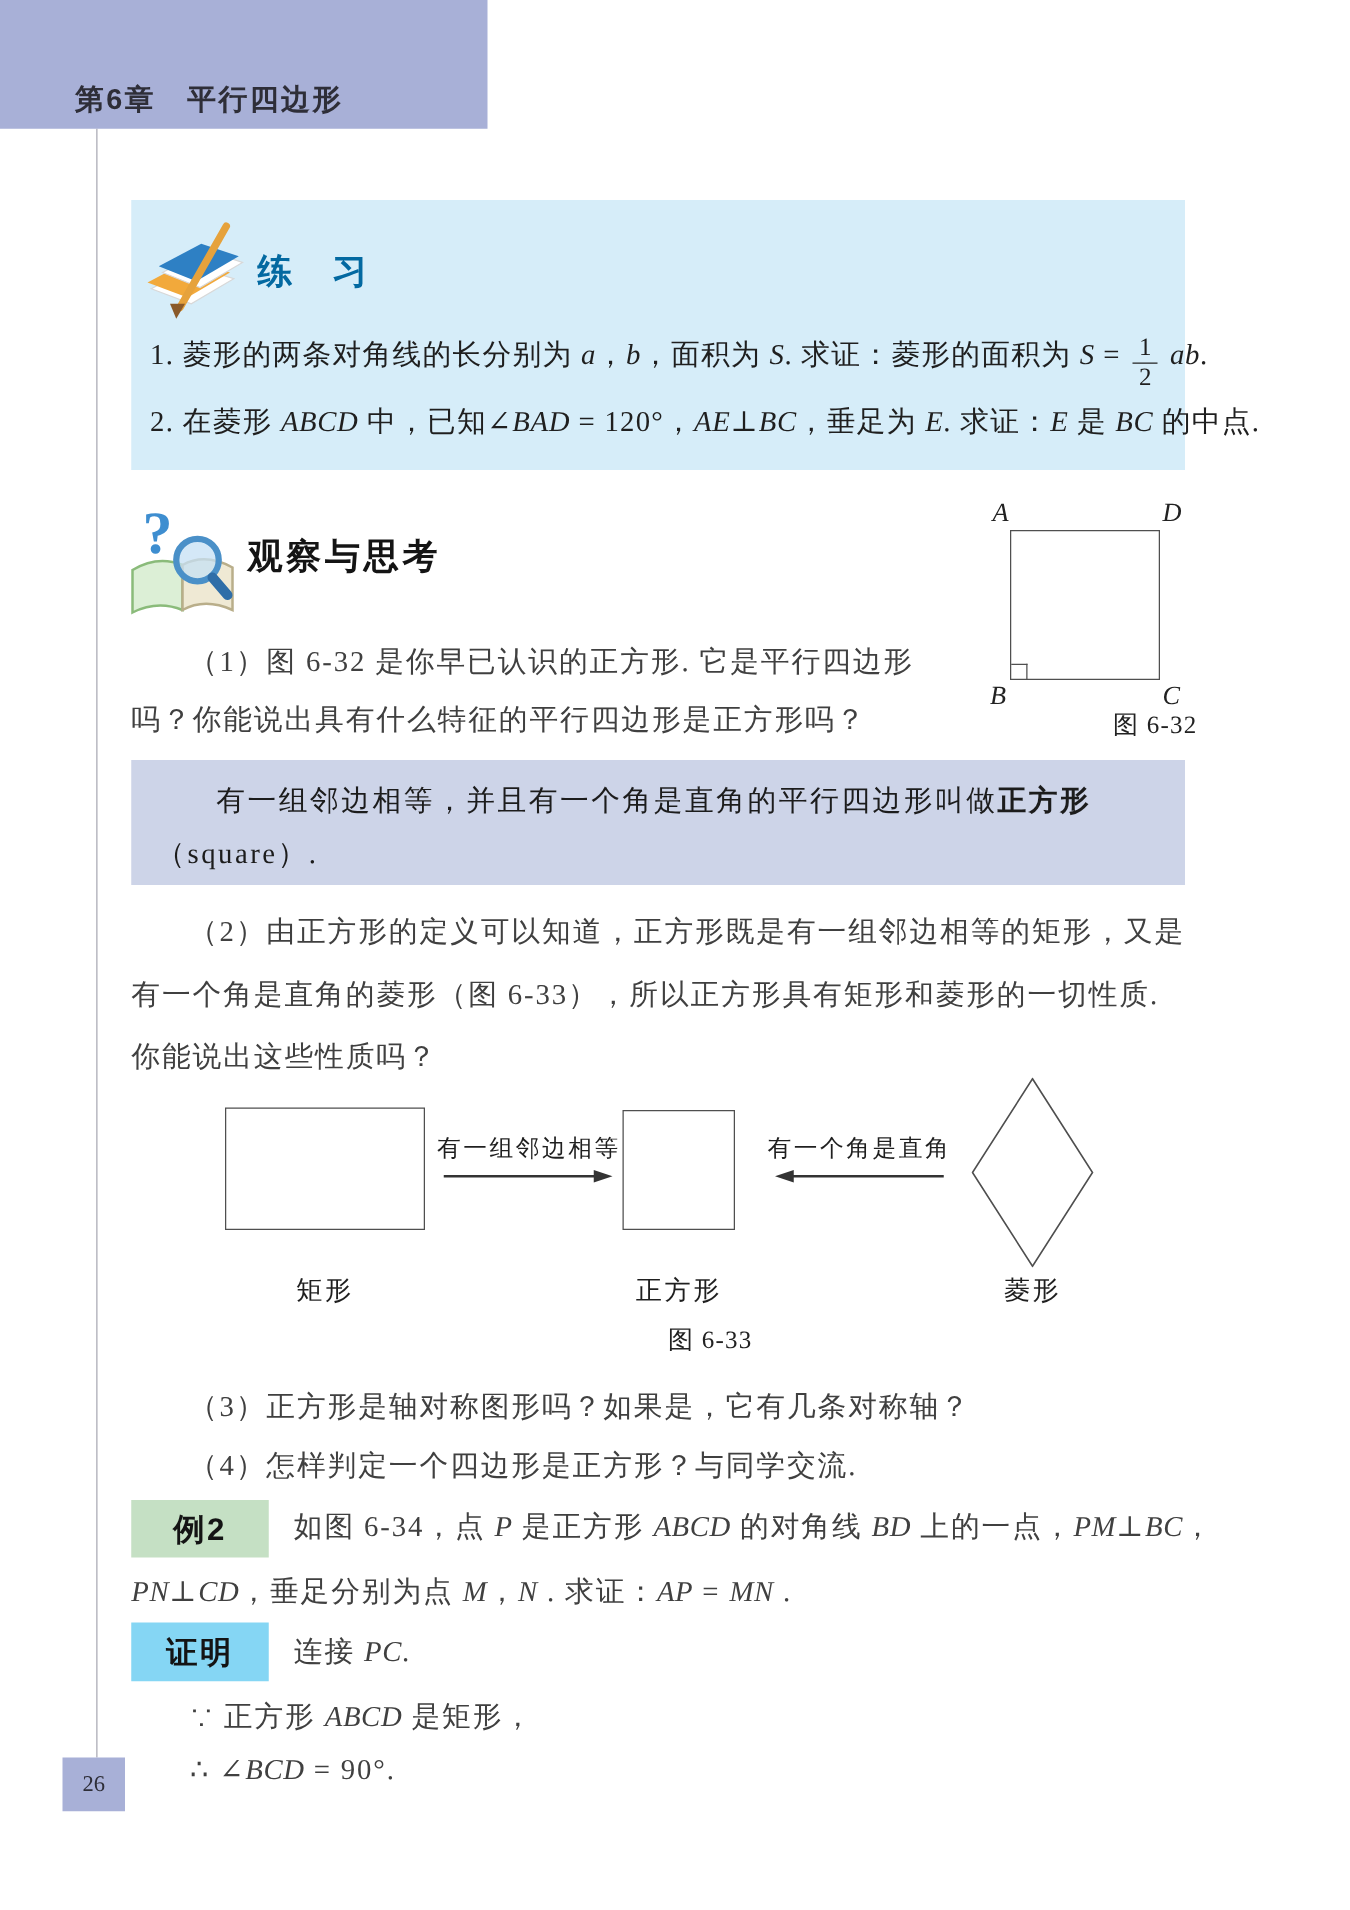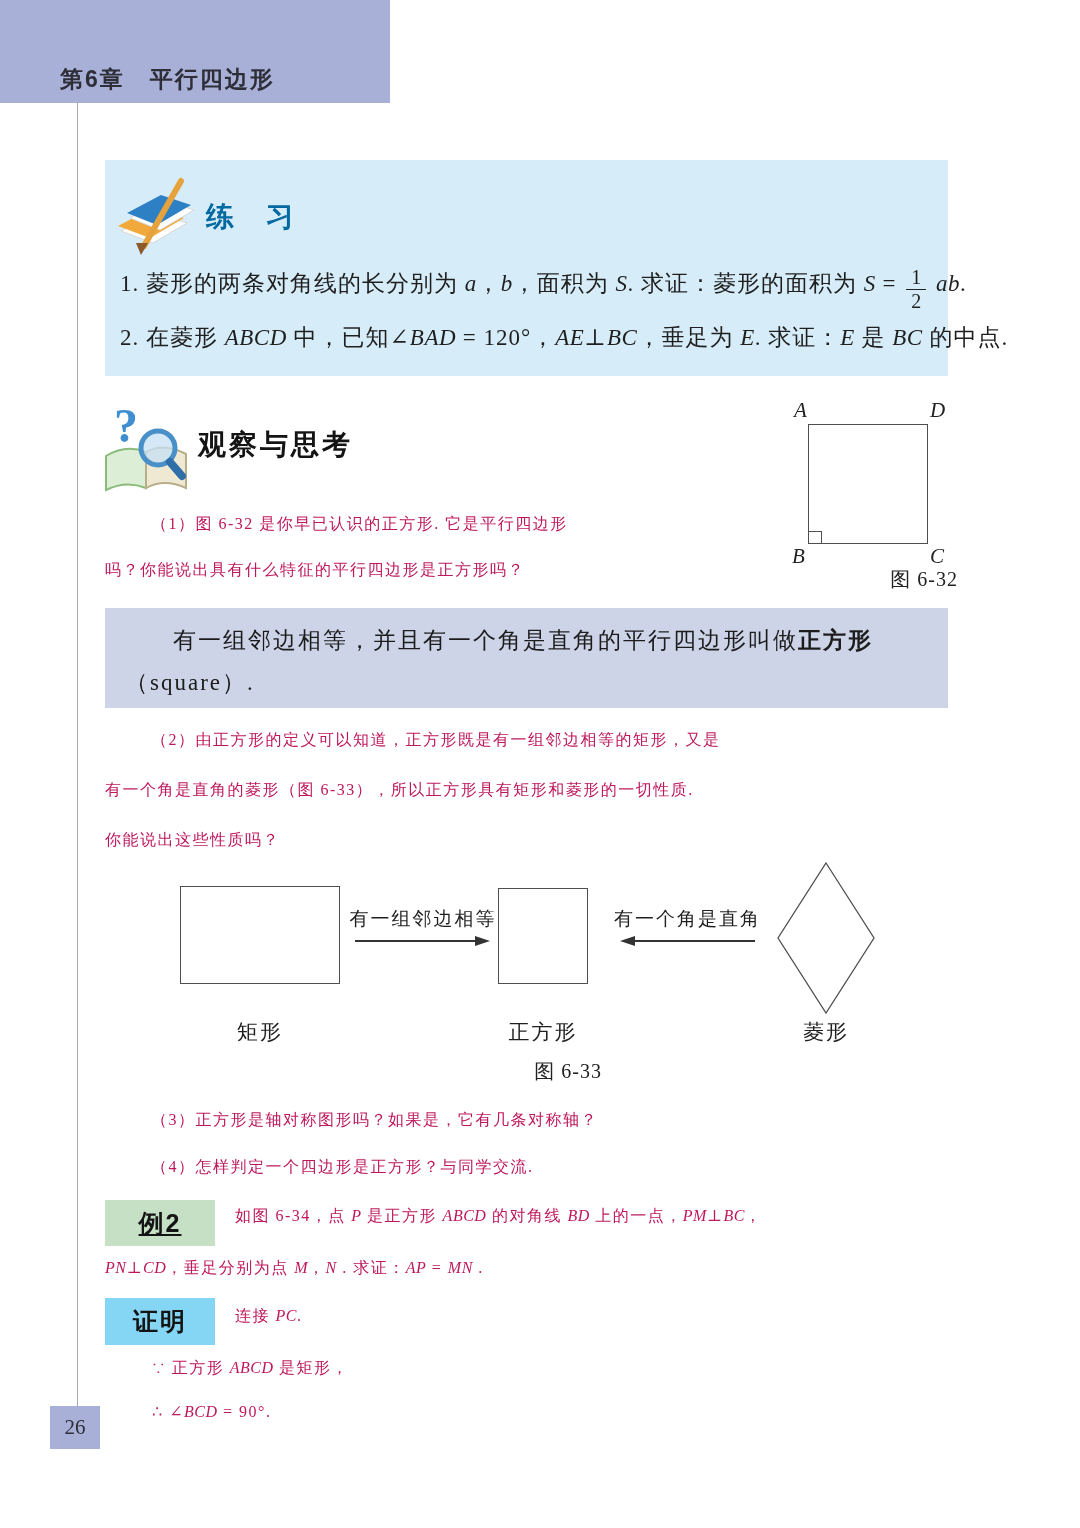--- a/index.html
+++ b/index.html
@@ -27,21 +27,21 @@
   .ex-line { font-size:23px; letter-spacing:1px; white-space:nowrap; color:#1f1f1f; }
   .ex-line1 { left:120px; top:256px; line-height:56px; }
   .ex-line2 { left:120px; top:318px; line-height:40px; }
 
   
   .obs-title {
     left:198px; top:426px; font-family:"Liberation Sans","DejaVu Sans",sans-serif;
     font-weight:bold; font-size:28px; color:#141414; letter-spacing:3px; white-space:nowrap;
   }
 
-  .body-line { font-size:16px; letter-spacing:1.5px; white-space:nowrap; color:#be185d; }
+  .body-line { font-size:23px; letter-spacing:1.5px; white-space:nowrap; color:#404040; }
 
   
   .fig632 { left:788px; top:400px; width:170px; height:196px; }
   .fig632 .sq { position:absolute; left:20px; top:24px; width:120px; height:120px; border:1px solid #4f4f4f; }
   .fig632 .ra { position:absolute; left:21px; top:131px; width:13px; height:13px; border-top:1px solid #4f4f4f; border-right:1px solid #4f4f4f; }
   .fig-label { position:absolute; font-family:"Liberation Serif",serif; font-style:italic; font-size:21px; color:#222; }
   .fig-caption { font-size:20px; color:#222; letter-spacing:1px; text-align:right; white-space:nowrap; }
 
   
   .def-box { left:105px; top:608px; width:843px; height:100px; background:#cdd4e8; padding:12px 26px 0 20px; }
@@ -54,33 +54,33 @@
   .fig633 .square { position:absolute; left:393px; top:30px; width:90px; height:96px; border:1px solid #4f4f4f; }
   .shaft { position:absolute; height:0; border-top:2px solid #333; }
   .head-right { position:absolute; width:0; height:0; border-left:15px solid #333; border-top:5px solid transparent; border-bottom:5px solid transparent; }
   .head-left  { position:absolute; width:0; height:0; border-right:15px solid #333; border-top:5px solid transparent; border-bottom:5px solid transparent; }
   .arrow-label { position:absolute; font-size:19px; letter-spacing:2px; color:#1f1f1f; text-align:center; white-space:nowrap; }
   .shape-label { position:absolute; font-size:21px; letter-spacing:2px; color:#1f1f1f; text-align:center; }
 
   
   .tag { font-family:"Liberation Sans","DejaVu Sans",sans-serif; font-weight:bold; font-size:25px;
          color:#141414; display:flex; align-items:center; justify-content:center; letter-spacing:2px; }
-  .tag-ex { left:105px; top:1200px; width:110px; height:46px; background:#c5e0c4;text-decoration:underline; }
+  .tag-ex { left:105px; top:1200px; width:110px; height:46px; background:#c5e0c4; }
   .tag-proof { left:105px; top:1298px; width:110px; height:47px; background:#85d6f4; }
 
   .var { font-family:"Liberation Serif","DejaVu Serif",serif; font-style:italic; letter-spacing:0.5px; }
   .bold { font-weight:bold; }
 
   .frac { display:inline-block; text-align:center; vertical-align:-17px; line-height:1.05; font-size:20px; letter-spacing:0; margin:0 3px; }
   .frac .num { display:block; padding:0 5px 1px; }
   .frac .den { display:block; border-top:1.5px solid #222; padding:1px 5px 0; }
 
   
   .pagenum { left:50px; top:1406px; width:50px; height:43px; background:#a8b0d7;
-             display:flex; align-items:center; justify-content:center; font-size:21px; color:#2e2e38; }
+             display:flex; align-items:center; justify-content:center; font-size:18px; color:#2e2e38; }
 </style>
 </head>
 <body>
 
 <div class="page">
 
   <div class="abs banner"></div>
   <div class="abs banner-text">第6章　平行四边形</div>
   <div class="abs vrule"></div>
 

